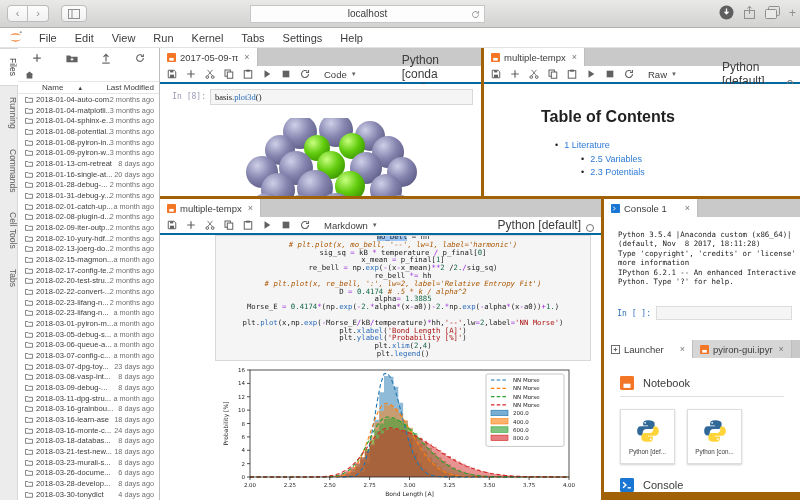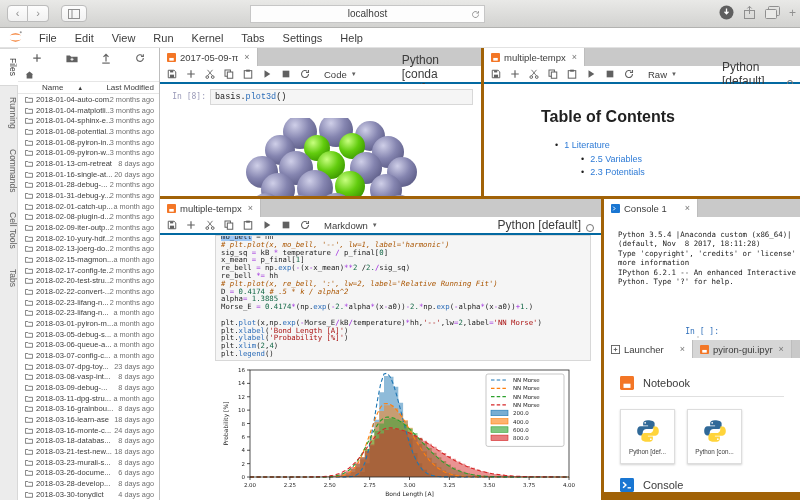--- a/index.html
+++ b/index.html
@@ -70,51 +70,51 @@
   .celltype .chev { font-size:6px; color:#616161; }
   .kernel { margin-left:auto; display:flex; align-items:flex-end; gap:5px; font-size:12px; color:#3c3c3c;padding-left:36px; }
   .kstatus { width:8px; height:8px; border:1px solid #757575; border-radius:50%; }
   .content { flex:1; position:relative; overflow:hidden; background:#fff; }
 
   
   .cellrow { display:flex; padding:5px 8px 0 0; }
   .prompt { width:50px; text-align:right; font-family:"DejaVu Sans Mono",monospace;
     font-size:8px; color:#9a9ab8; padding:3px 4px 0 0; flex:none; }
   .codebox { flex:1; background:#f5f5f5; border:1px solid #d8d8d8; padding:2px 4px;
-    font-family:Liberation Mono, monospace; font-size:8.5px; color:#212121; }
+    font-family:Liberation Serif, serif; font-size:8.5px; color:#212121; }
   .molecule { position:absolute; left:68px; top:34px; }
 
   
   .toc-wrap { padding-left:57px; }
   .toc-title { font-size:16px; font-weight:bold; color:#212121; margin-top:24px; }
   .toc-list { margin-top:13px; }
   .toc-item { font-size:9px; line-height:13.5px; color:#2e7bd6; }
   .toc-item::before { content:"•"; color:#212121; margin-right:6px; }
   .toc-item.lvl1 { margin-left:14px; }
   .toc-item.lvl2 { margin-left:40px; }
 
   
   .bigcell { margin:0 10px 0 55px; background:#f5f5f5; border:1px solid #d8d8d8;
-    padding:0 5px 2px 5px; overflow:hidden; }
+    padding:0 5px 2px 5px; overflow:hidden;text-align:center; }
   .bigcell .clip { margin-top:-3px; }
   .code-line { font-family:"DejaVu Sans Mono",monospace; font-size:7.3px;
     line-height:7.8px; white-space:pre; color:#212121; }
   .tk-c { color:#aa5500; font-style:italic; }
   .tk-s { color:#aa1111; }
   .tk-n { color:#116644; }
   .tk-o { color:#9a22dd; }
   .tk-f { color:#2b6cb8; }
   .tk-sel { background:#9ec7f5; }
   .plot-wrap { margin:4px 0 0 60px; }
 
   
   .console-banner { padding:13px 8px 0 14px; }
   .console-banner div { font-family:"DejaVu Sans Mono",monospace; font-size:7.4px;
     line-height:9.4px; color:#212121; white-space:pre; }
-  .console-input { position:absolute; left:0; right:8px; bottom:7px; display:flex; align-items:center;flex-direction:column; }
+  .console-input { position:absolute; left:0; right:8px; bottom:25px; display:flex; align-items:center; }
   .cprompt { width:52px; text-align:right; font-family:"DejaVu Sans Mono",monospace;
     font-size:8px; color:#2f6fba; padding-right:5px; flex:none; }
   .cinput { flex:1; height:14px; background:#f5f5f5; border:1px solid #ddd; }
 
   
   .launcher-body { padding:12px 16px; }
   .section-head { display:flex; align-items:center; gap:9px; font-size:11px; color:#3c3c3c; margin-top:6px; }
   .section-rule { border:none; border-top:1px solid #e0e0e0; margin:6px 0 12px; }
   .cards { display:flex; gap:12px; margin-bottom:14px; }
   .card { width:55px; height:55px; border:1px solid #ddd; box-shadow:0 1px 2px rgba(0,0,0,.18);
@@ -754,21 +754,21 @@
       </div>
       <div class="content">
         <div class="bigcell">
             <div class="clip" id="nb3-code">
               <div class="code-line"><span class="tk-sel">mo_bell</span><span class="tk-t"> = hh</span></div>
               <div class="code-line"><span class="tk-c"># plt.plot(x, mo_bell, '--', lw=1, label='harmonic')</span></div>
               <div class="code-line"><span class="tk-t">sig_sq </span><span class="tk-o">=</span><span class="tk-t"> kB </span><span class="tk-o">*</span><span class="tk-t"> temperature </span><span class="tk-o">/</span><span class="tk-t"> p_final[</span><span class="tk-n">0</span><span class="tk-t">]</span></div>
               <div class="code-line"><span class="tk-t">x_mean </span><span class="tk-o">=</span><span class="tk-t"> p_final[</span><span class="tk-n">1</span><span class="tk-t">]</span></div>
               <div class="code-line"><span class="tk-t">re_bell </span><span class="tk-o">=</span><span class="tk-t"> np.</span><span class="tk-f">exp</span><span class="tk-t">(</span><span class="tk-o">-</span><span class="tk-t">(x</span><span class="tk-o">-</span><span class="tk-t">x_mean)</span><span class="tk-o">**</span><span class="tk-n">2</span><span class="tk-t"> /</span><span class="tk-n">2.</span><span class="tk-o">/</span><span class="tk-t">sig_sq)</span></div>
               <div class="code-line"><span class="tk-t">re_bell </span><span class="tk-o">*=</span><span class="tk-t"> hh</span></div>
-              <div class="code-line"><span class="tk-c"># plt.plot(x, re_bell, ':', lw=2, label='Relative Running Fit')</span></div>
+              <div class="code-line"><span class="tk-c"># plt.plot(x, re_bell, ':', lw=2, label='Relative Entropy Fit')</span></div>
               <div class="code-line"><span class="tk-t">D </span><span class="tk-o">=</span><span class="tk-t"> </span><span class="tk-n">0.4174</span><span class="tk-t"> </span><span class="tk-c"># .5 * k / alpha^2</span></div>
               <div class="code-line"><span class="tk-t">alpha</span><span class="tk-o">=</span><span class="tk-t"> </span><span class="tk-n">1.3885</span></div>
               <div class="code-line"><span class="tk-t">Morse_E </span><span class="tk-o">=</span><span class="tk-t"> </span><span class="tk-n">0.4174</span><span class="tk-o">*</span><span class="tk-t">(np.</span><span class="tk-f">exp</span><span class="tk-t">(</span><span class="tk-o">-</span><span class="tk-n">2.</span><span class="tk-o">*</span><span class="tk-t">alpha</span><span class="tk-o">*</span><span class="tk-t">(x</span><span class="tk-o">-</span><span class="tk-t">a0))</span><span class="tk-o">-</span><span class="tk-n">2.</span><span class="tk-o">*</span><span class="tk-t">np.</span><span class="tk-f">exp</span><span class="tk-t">(</span><span class="tk-o">-</span><span class="tk-t">alpha</span><span class="tk-o">*</span><span class="tk-t">(x</span><span class="tk-o">-</span><span class="tk-t">a0))</span><span class="tk-o">+</span><span class="tk-n">1.</span><span class="tk-t">)</span></div>
               <div class="code-line">&nbsp;</div>
               <div class="code-line"><span class="tk-t">plt.</span><span class="tk-f">plot</span><span class="tk-t">(x,np.</span><span class="tk-f">exp</span><span class="tk-t">(</span><span class="tk-o">-</span><span class="tk-t">Morse_E</span><span class="tk-o">/</span><span class="tk-t">kB</span><span class="tk-o">/</span><span class="tk-t">temperature)</span><span class="tk-o">*</span><span class="tk-t">hh,</span><span class="tk-s">'--'</span><span class="tk-t">,lw</span><span class="tk-o">=</span><span class="tk-n">2</span><span class="tk-t">,label</span><span class="tk-o">=</span><span class="tk-s">'NN Morse'</span><span class="tk-t">)</span></div>
               <div class="code-line"><span class="tk-t">plt.</span><span class="tk-f">xlabel</span><span class="tk-t">(</span><span class="tk-s">'Bond Length [A]'</span><span class="tk-t">)</span></div>
               <div class="code-line"><span class="tk-t">plt.</span><span class="tk-f">ylabel</span><span class="tk-t">(</span><span class="tk-s">'Probability [%]'</span><span class="tk-t">)</span></div>
               <div class="code-line"><span class="tk-t">plt.</span><span class="tk-f">xlim</span><span class="tk-t">(</span><span class="tk-n">2</span><span class="tk-t">,</span><span class="tk-n">4</span><span class="tk-t">)</span></div>
               <div class="code-line"><span class="tk-t">plt.</span><span class="tk-f">legend</span><span class="tk-t">()</span></div>
             </div>

